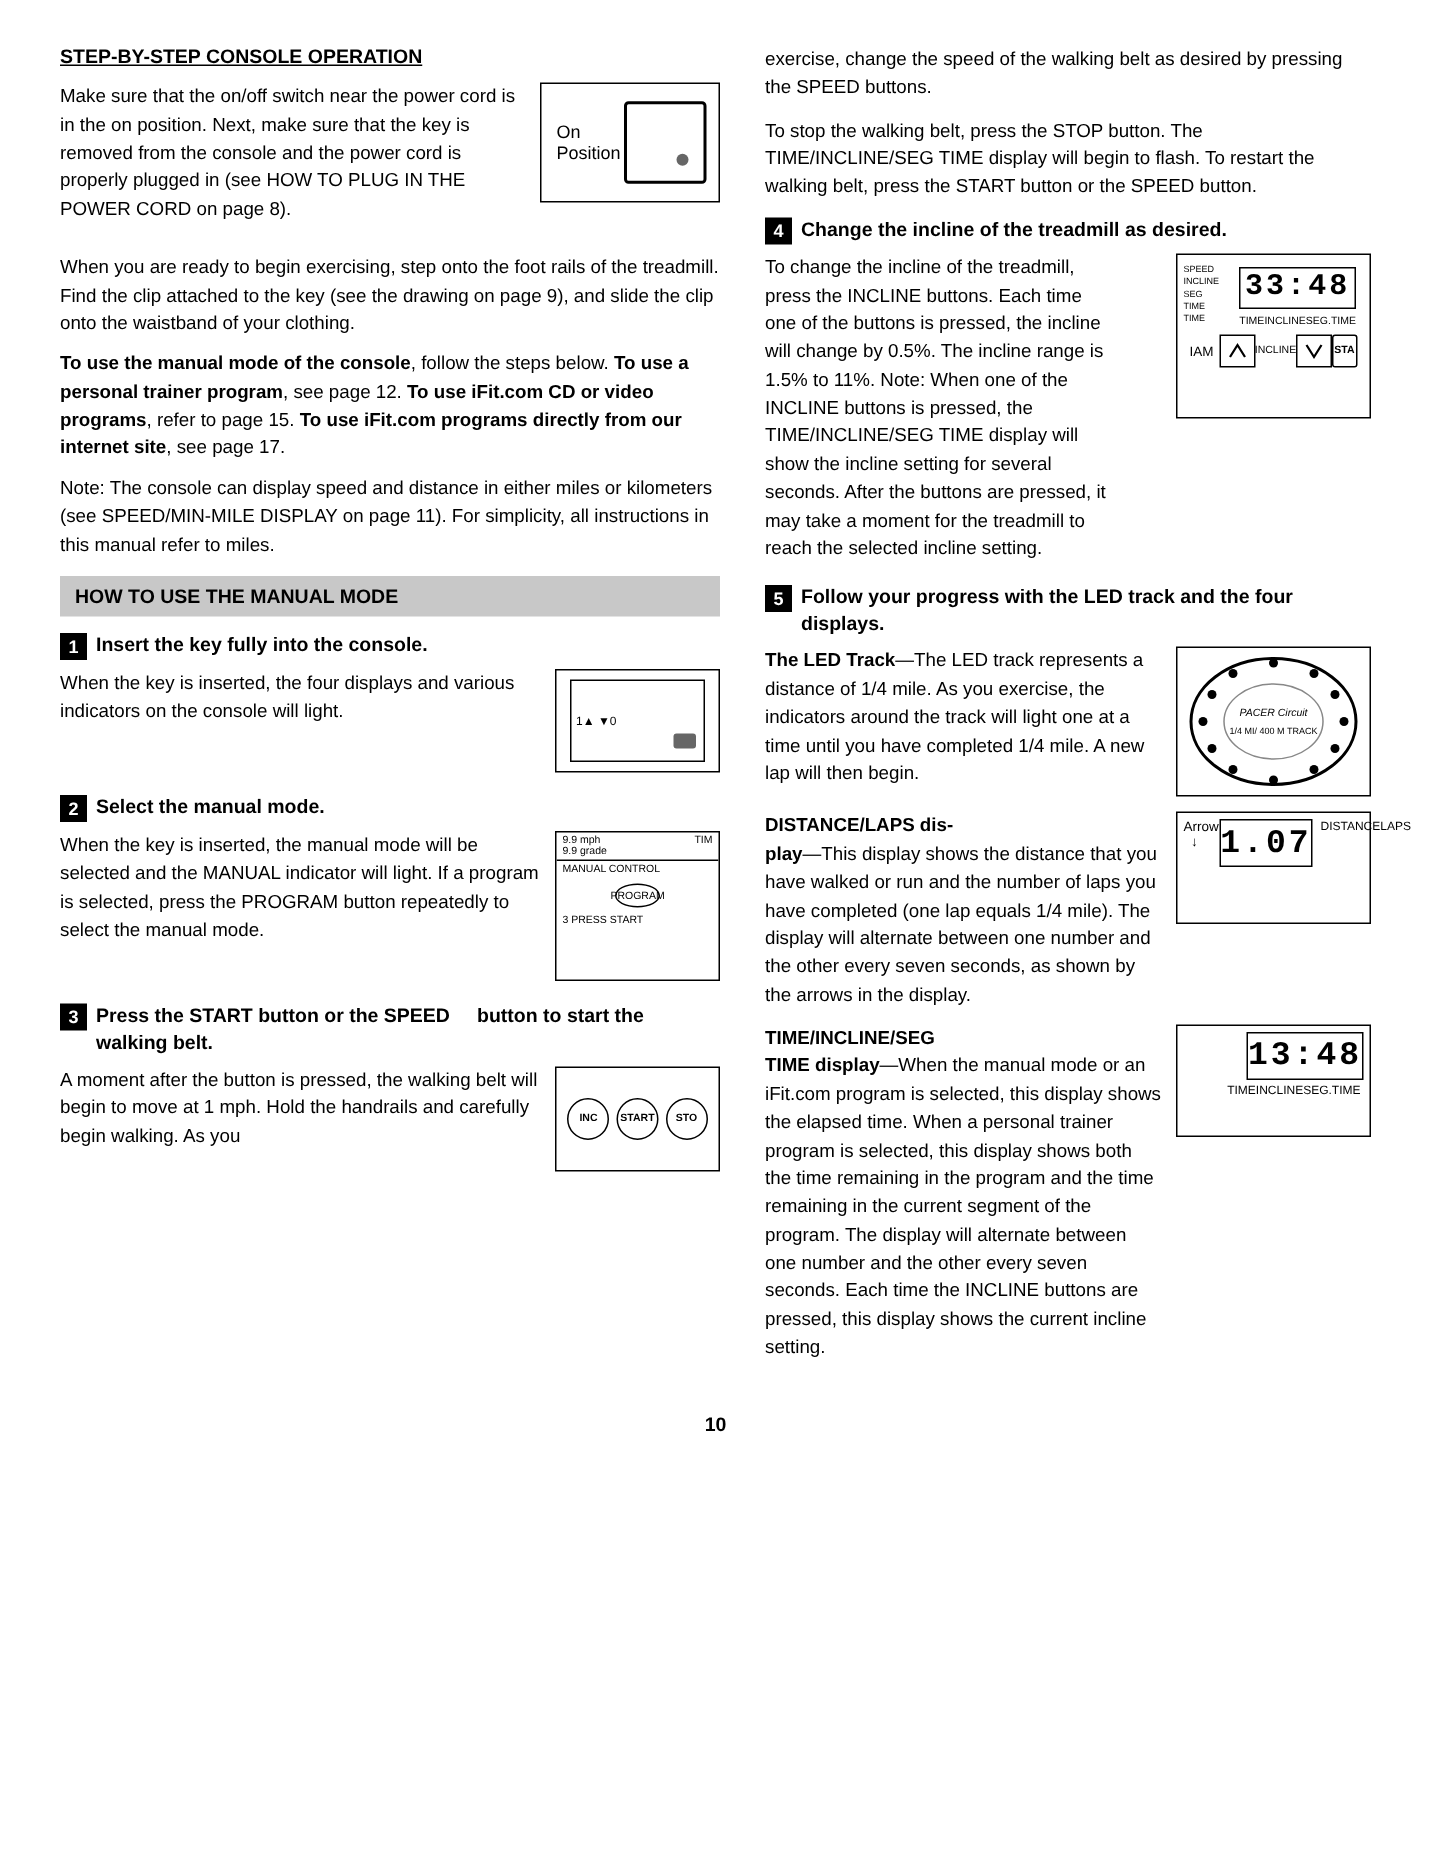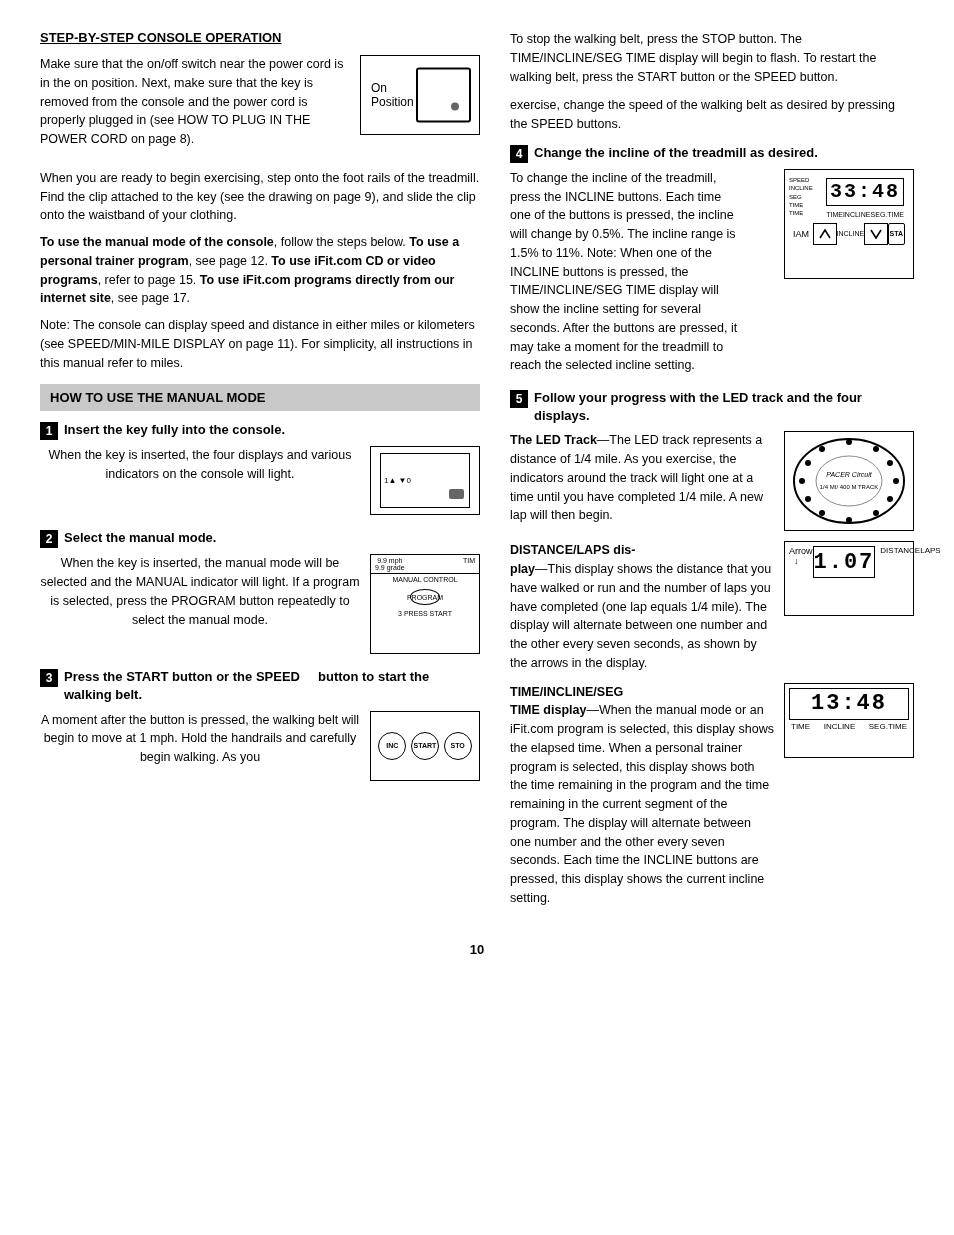--- a/index.html
+++ b/index.html
@@ -115,21 +115,20 @@
     }
     .step-title {
       font-weight: bold;
       font-size: 13px;
       line-height: 1.4;
     }
     .step-content {
       display: flex;
       gap: 10px;
       margin-left: 0;
-      text-align: center;
     }
     .step-text {
       flex: 1;
       font-size: 12.5px;
       line-height: 1.5;
     }
     .step-image {
       flex-shrink: 0;
     }
     
@@ -302,20 +301,21 @@
     }
     
     .time-diag {
       width: 130px;
       height: 75px;
       border: 1px solid #000;
       flex-shrink: 0;
       display: flex;
       flex-direction: column;
       padding: 4px;
+      align-items: flex-end;
     }
     .time-display {
       border: 1.5px solid #000;
       height: 32px;
       display: flex;
       align-items: center;
       justify-content: center;
       font-size: 22px;
       font-weight: bold;
       font-family: 'Courier New', monospace;
@@ -425,22 +425,22 @@
             <div class="diag3-btn">INC</div>
             <div class="diag3-btn">START</div>
             <div class="diag3-btn">STO</div>
           </div>
         </div>
       </div>
     </div>
   </div>
 
   <div class="right-col">
+    <p class="right-intro">exercise, change the speed of the walking belt as desired by pressing the SPEED buttons.</p>
     <p class="right-intro">To stop the walking belt, press the STOP button. The TIME/INCLINE/SEG TIME display will begin to flash. To restart the walking belt, press the START button or the SPEED     button.</p>
-    <p class="right-intro">exercise, change the speed of the walking belt as desired by pressing the SPEED buttons.</p>
 
     <div class="step-block-right">
       <div class="step-header-right">
         <div class="step-num">4</div>
         <div class="step-title">Change the incline of the treadmill as desired.</div>
       </div>
       <div class="right-step-content">
         <div class="right-step-text">To change the incline of the treadmill, press the INCLINE buttons. Each time one of the buttons is pressed, the incline will change by 0.5%. The incline range is 1.5% to 11%. Note: When one of the INCLINE buttons is pressed, the TIME/INCLINE/SEG TIME display will show the incline setting for several seconds. After the buttons are pressed, it may take a moment for the treadmill to reach the selected incline setting.</div>
         <div>
           <div class="incline-diag">

